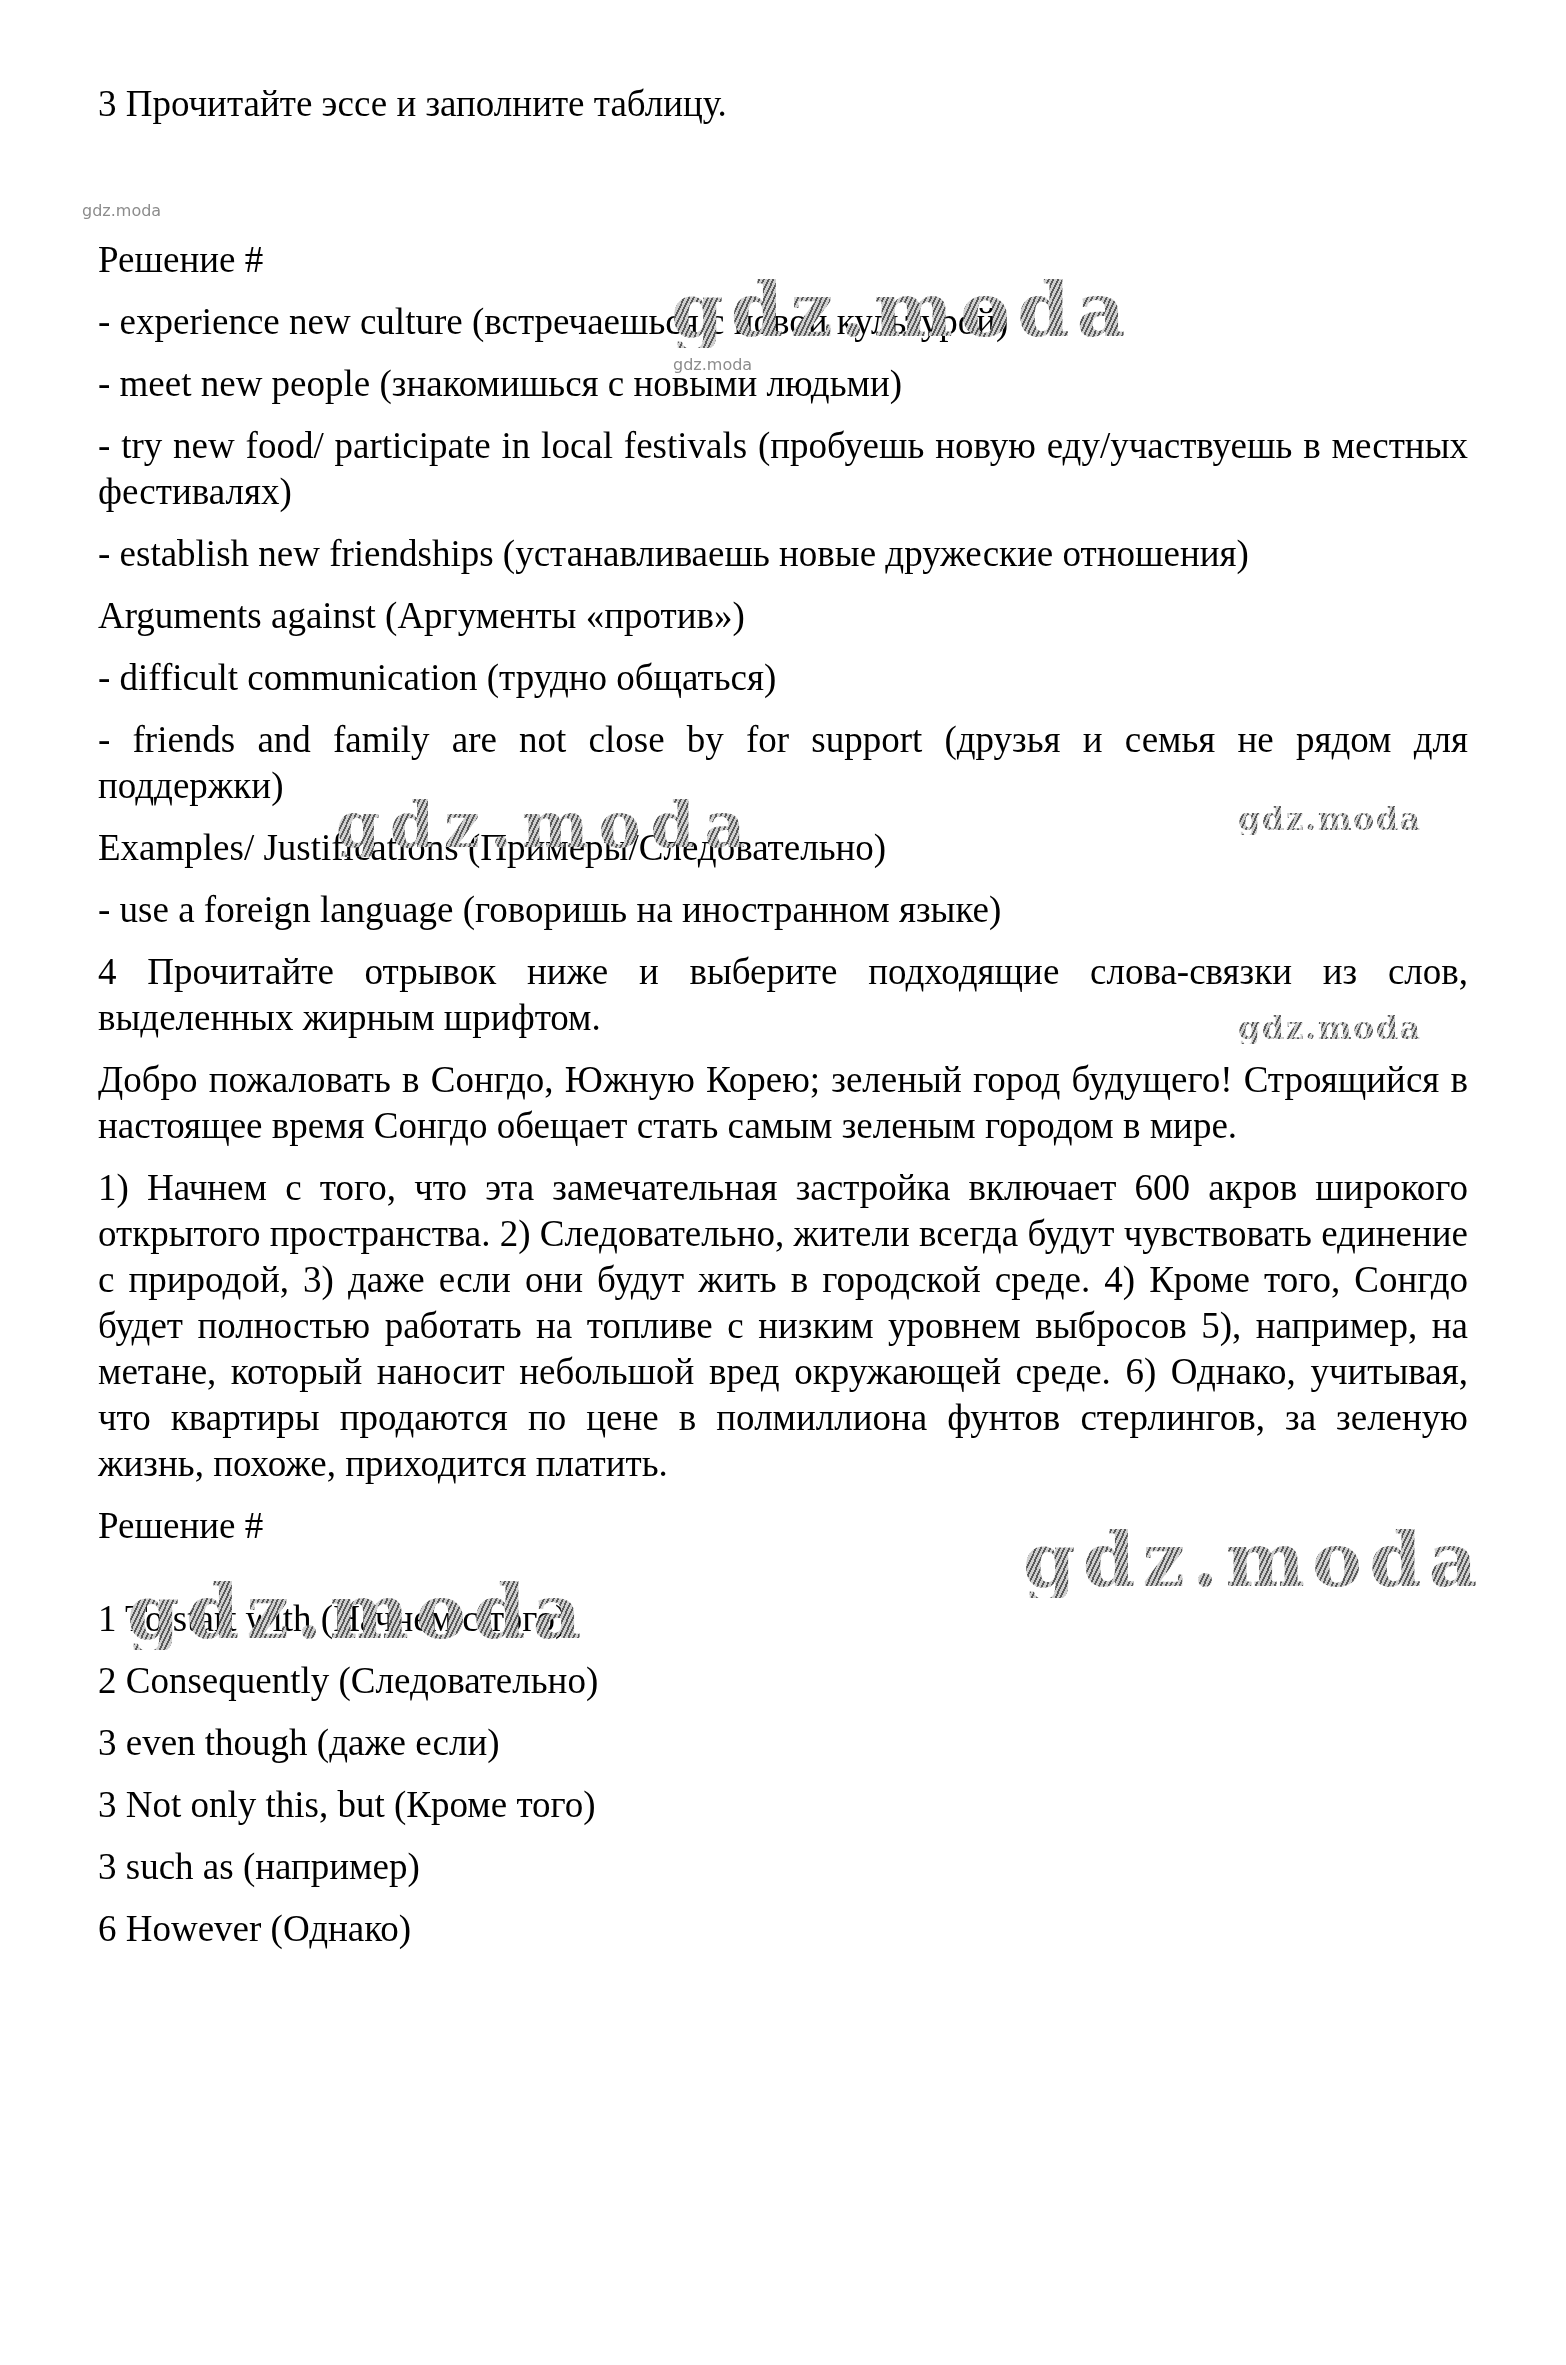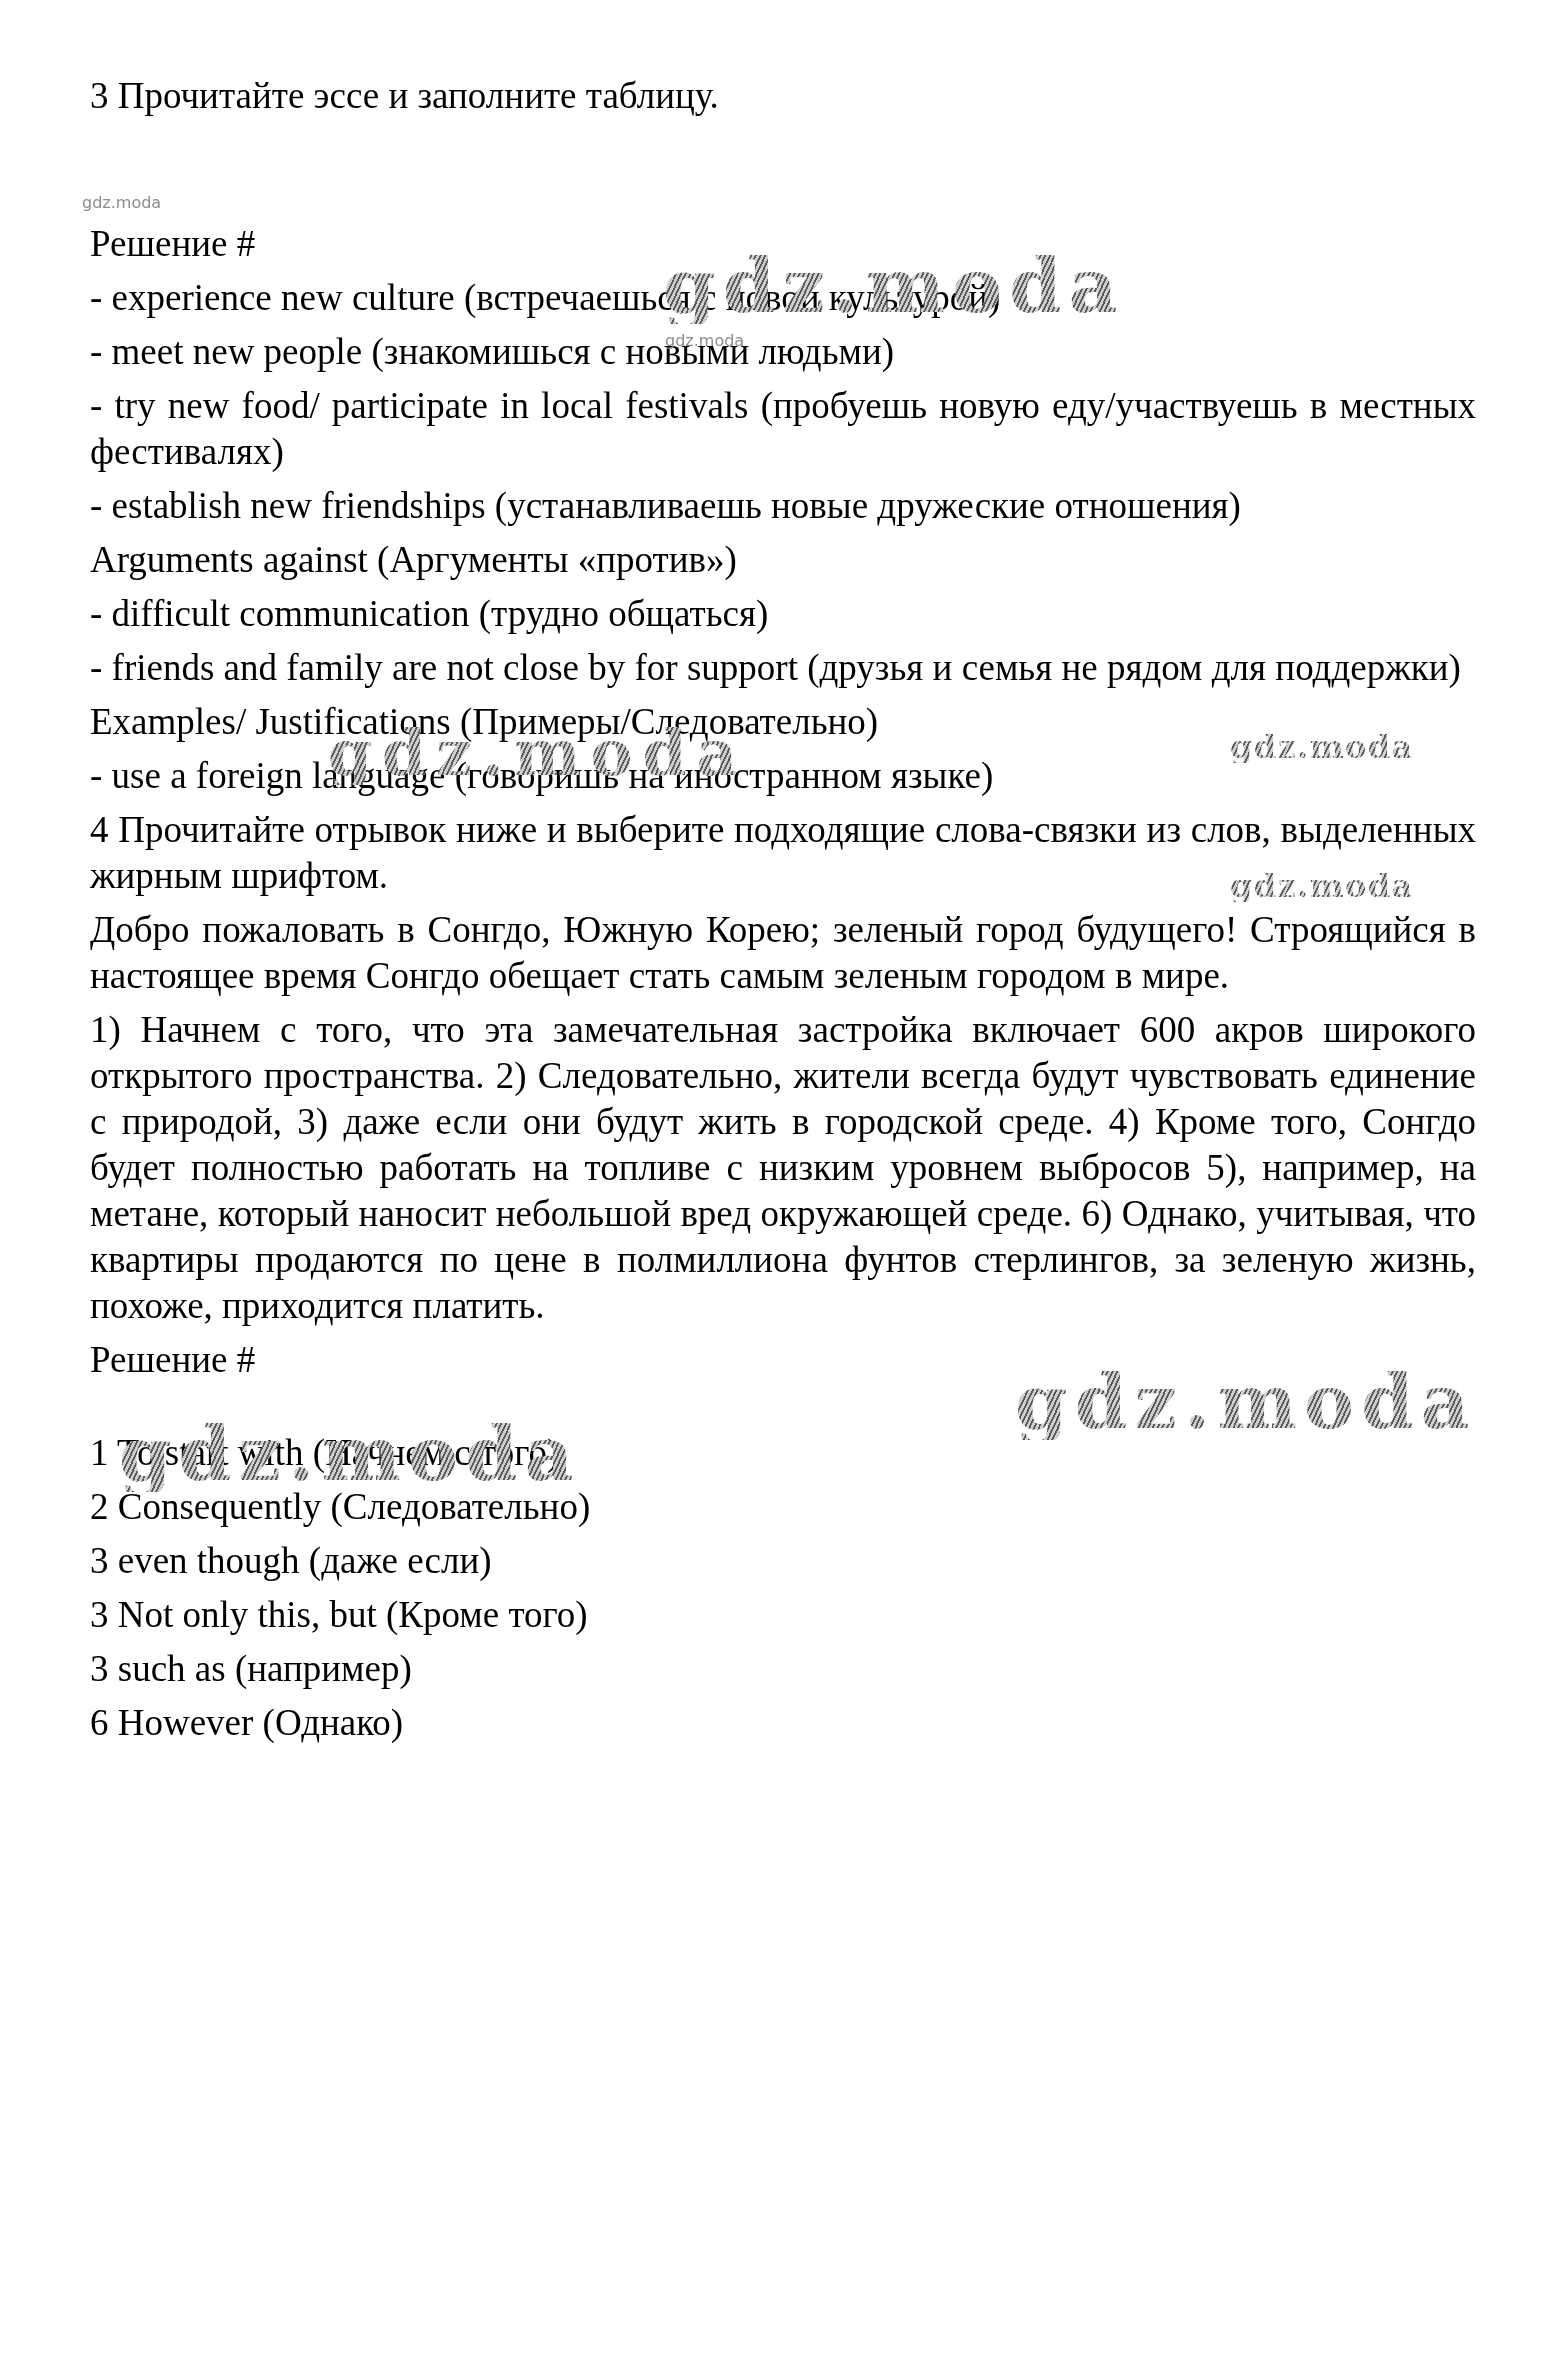--- a/index.html
+++ b/index.html
@@ -13,21 +13,21 @@
     color: #000000;
   }
   .page {
     position: relative;
     width: 1566px;
     min-height: 2366px;
     padding: 65px 82px 86px 82px;
     overflow: hidden;
     background: #ffffff;
   }
-  p.line { margin: 8px; }
+  p.line { margin: 16px; }
   .just { text-align: justify; }
   .bold { font-weight: normal; }
   .rel { position: relative; }
 
   
   .mt-40  { margin-top: 29px; }
   .mt-64  { margin-top: 46px; }
   .mt-66  { margin-top: 47px; }
   .mt-96  { margin-top: 69px; }
   .mt-104 { margin-top: 75px; }

